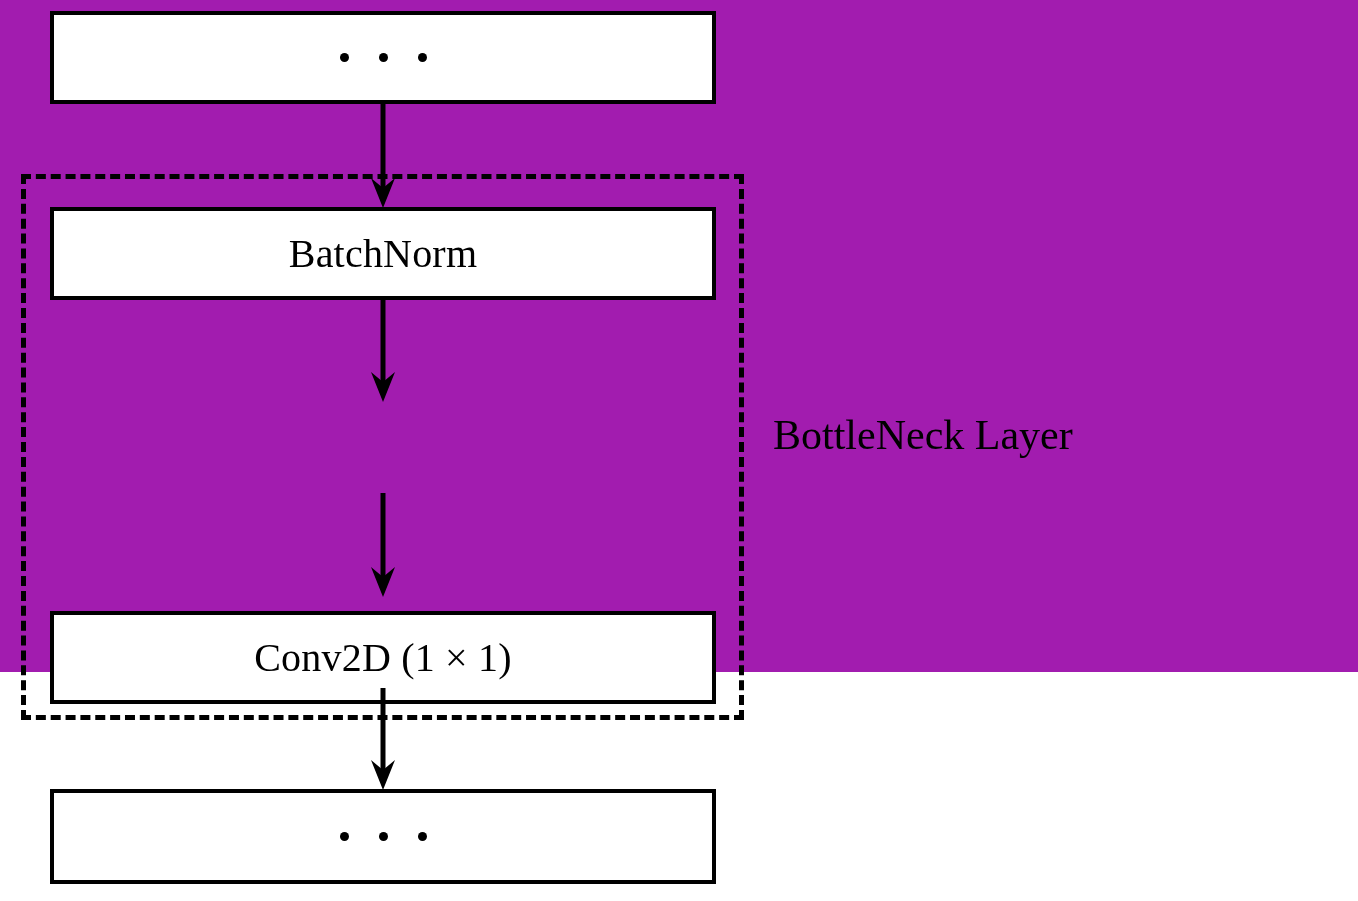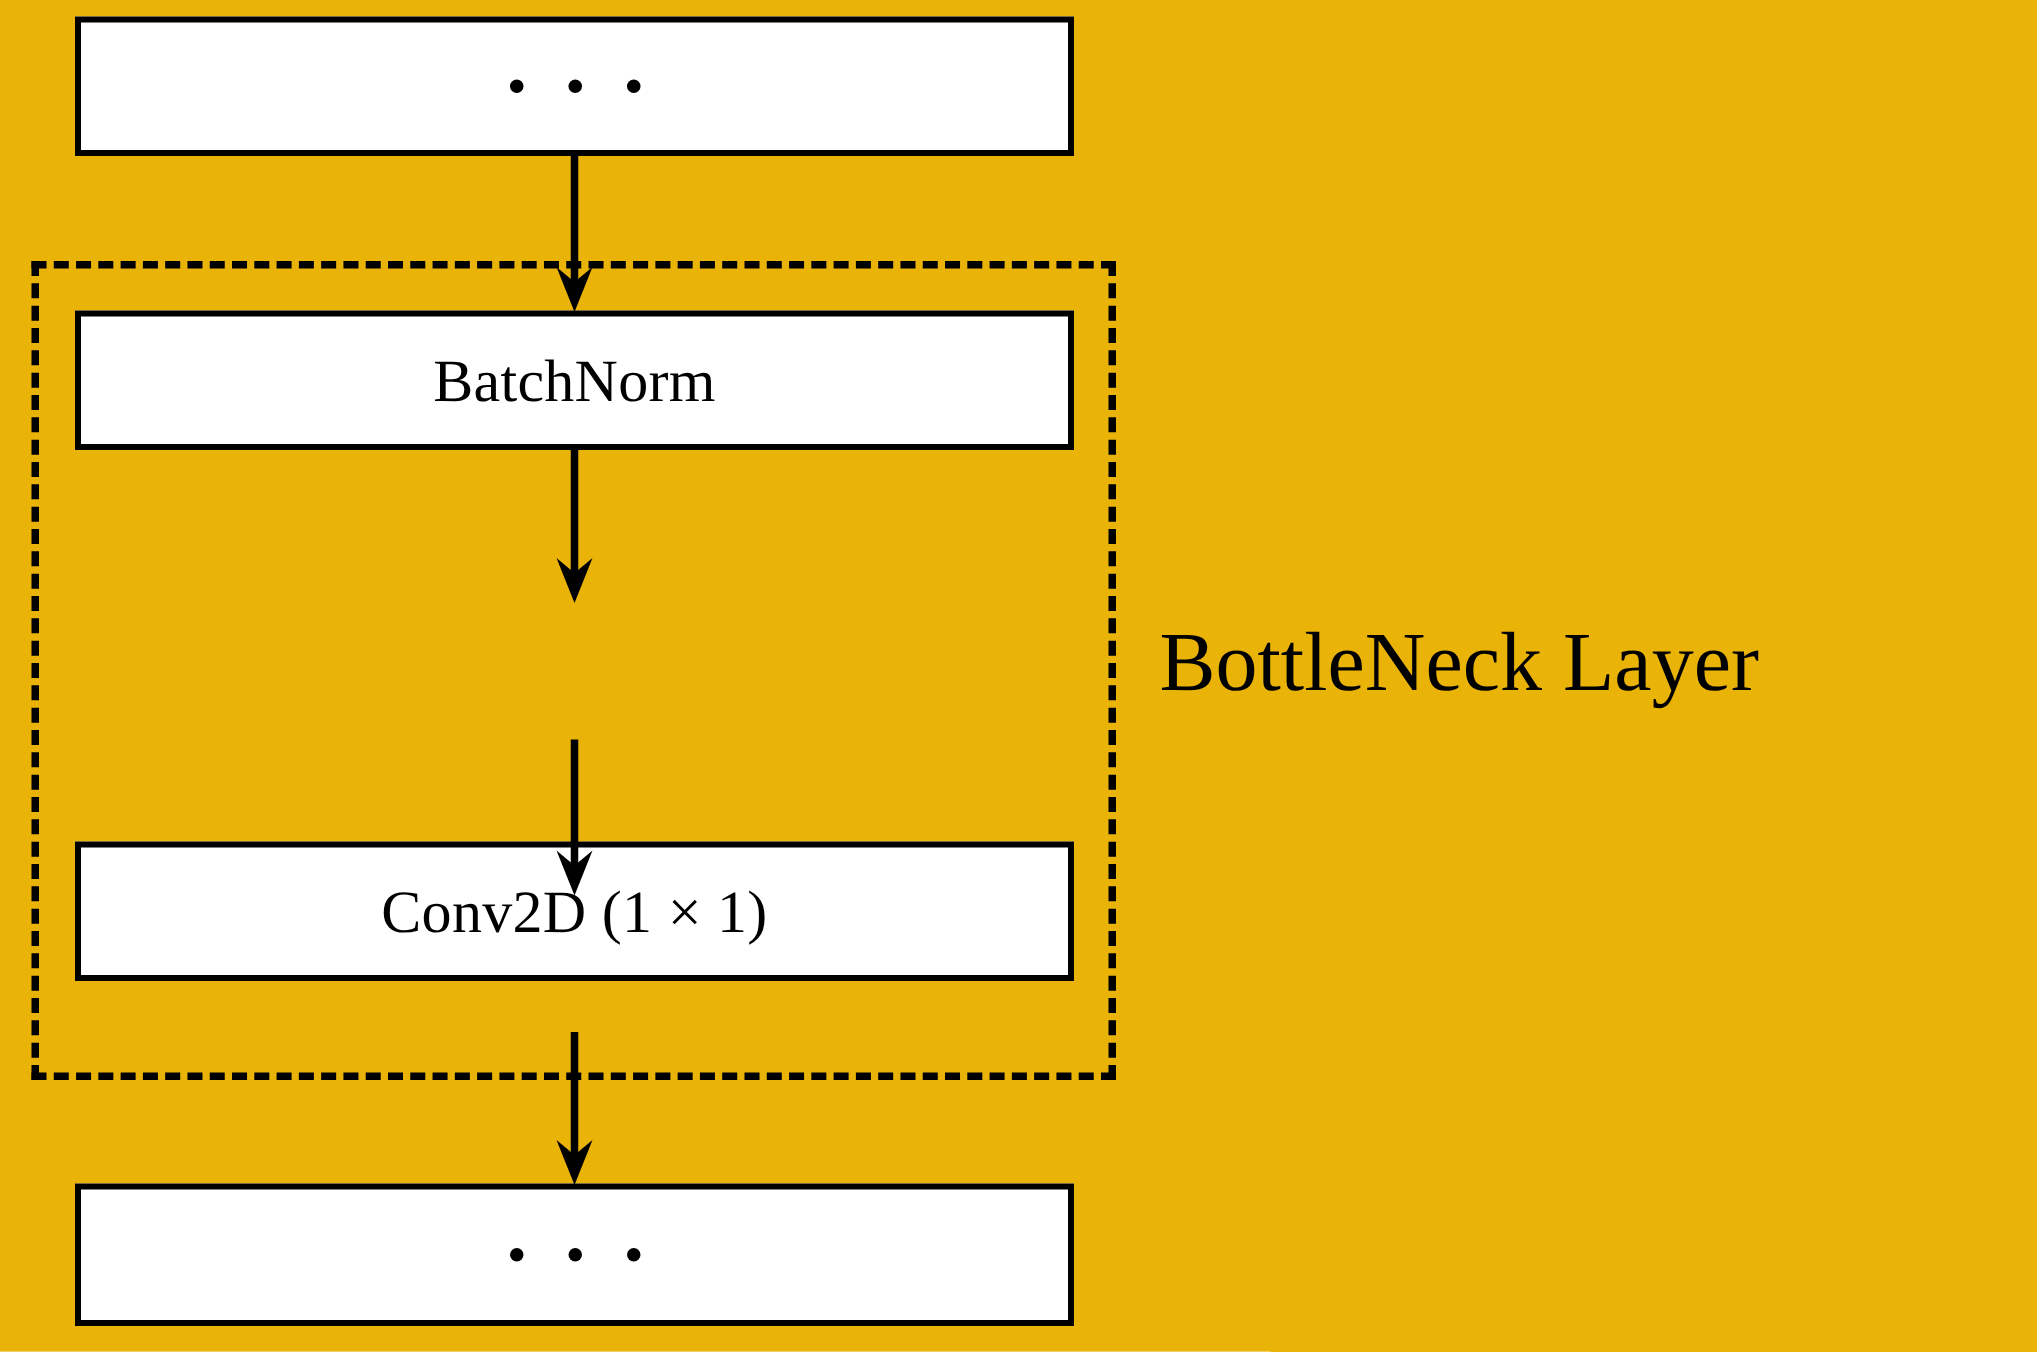--- a/index.html
+++ b/index.html
@@ -11,22 +11,22 @@
     width: 1358px;
     height: 901px;
     font-family: "Liberation Serif", "DejaVu Serif", serif;
     color: #000000;
     overflow: hidden;
   }
 
   #diagram {
     position: relative;
     width: 1358px;
-    height: 901px;
-    background: #eab308;
+    height: 672px;
+    background: #a21caf;
   }
 
   
   .node-box {
     position: absolute;
     box-sizing: border-box;
     border: 4px solid #000000;
     background: #ffffff;
     display: flex;
     align-items: center;
@@ -56,21 +56,21 @@
     width: 9px;
     height: 9px;
     border-radius: 50%;
     background: #000000;
   }
 
   
   #box-top      { left: 50px;  top: 11px;  width: 666px; height: 93px; }
   #box-batchnorm{ left: 50px;  top: 207px; width: 666px; height: 93px; }
   #box-relu     { left: 50px;  top: 402px; width: 666px; height: 93px; }
-  #box-conv2d   { left: 50px;  top: 561px; width: 666px; height: 93px; }
+  #box-conv2d   { left: 50px;  top: 611px; width: 666px; height: 93px; }
   #box-bottom   { left: 50px;  top: 789px; width: 666px; height: 95px; }
 
   
   #group-dashed {
     position: absolute;
     left: 21px;
     top: 174px;
     width: 723px;
     height: 546px;
     box-sizing: border-box;
@@ -86,21 +86,21 @@
     overflow: visible;
   }
 
   
   #bottleneck-caption {
     position: absolute;
     left: 773px;
     top: 413px;
     width: 585px;
     font-family: "Liberation Serif", "DejaVu Serif", serif;
-    font-size: 56px;
+    font-size: 42px;
     line-height: 1.05;
     color: #000000;
     white-space: nowrap;
     z-index: 5;
   }
 </style>
 </head>
 <body>
 
 <div id="diagram">

